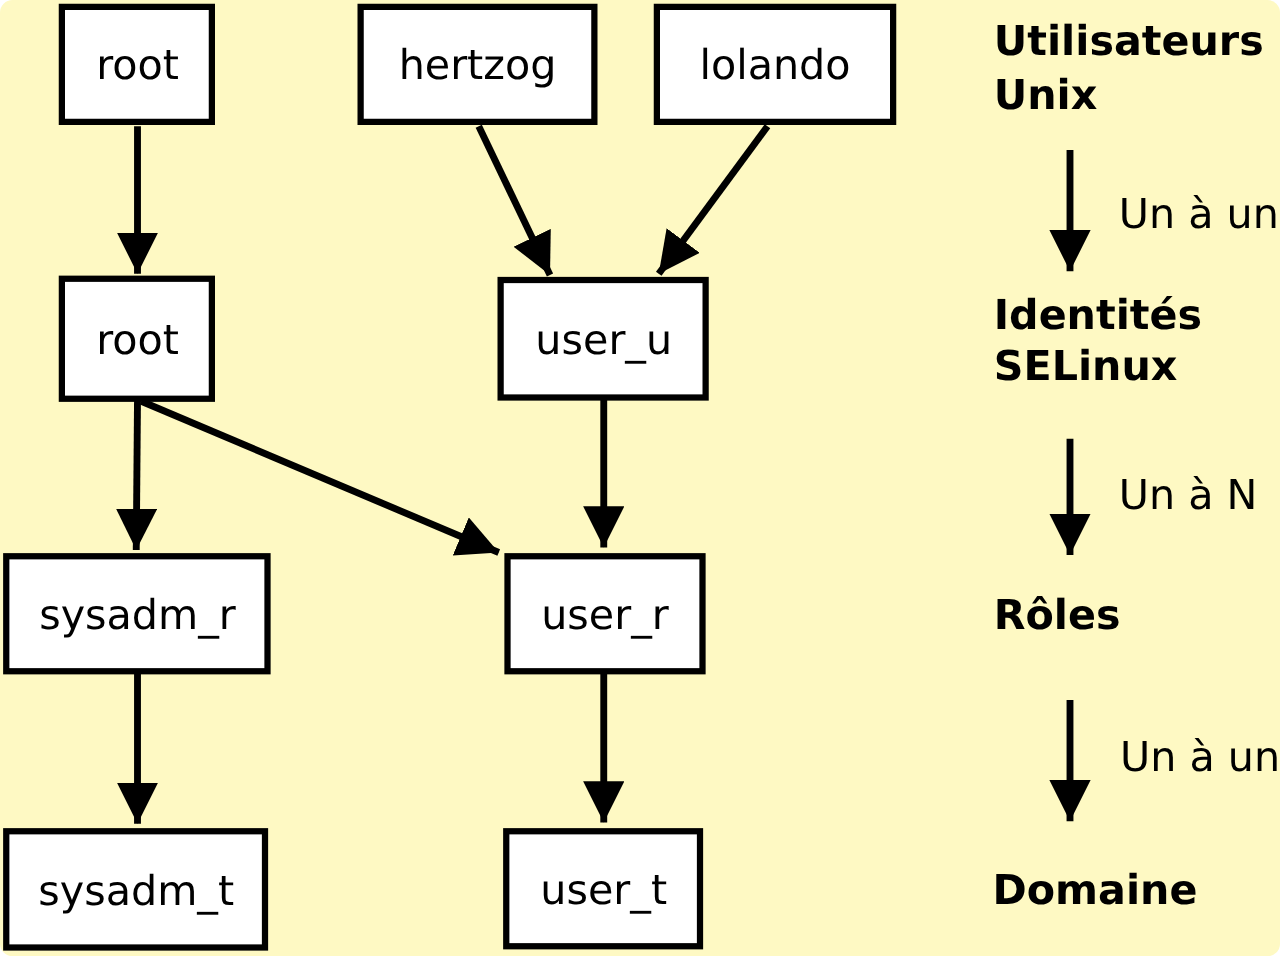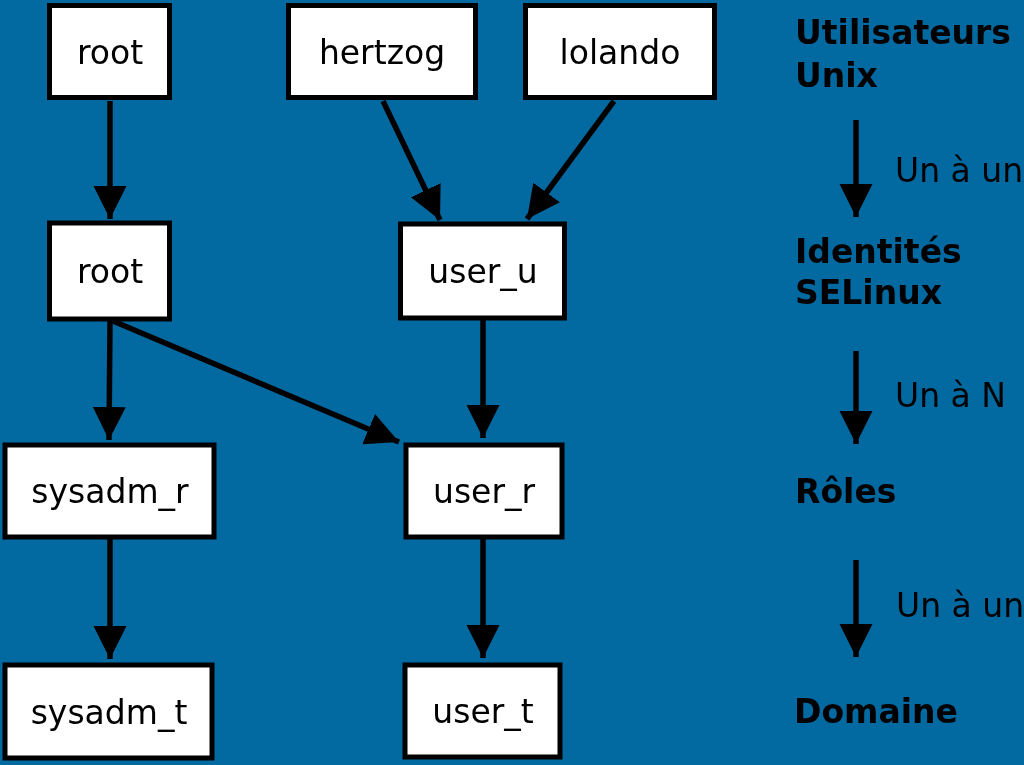--- a/index.html
+++ b/index.html
@@ -4,22 +4,23 @@
 <style>
   html, body {
     margin: 0;
     padding: 0;
     background: #ffffff;
   }
   .canvas {
     position: relative;
     width: 1024px;
     height: 765px;
-    background: #0369a1;
+    background: #fef9c3;
     overflow: hidden;
+    border-radius: 10px;
   }
   svg {
     display: block;
   }
   .node-box {
     fill: #ffffff;
     stroke: #000000;
     stroke-width: 5;
   }
   .edge {

